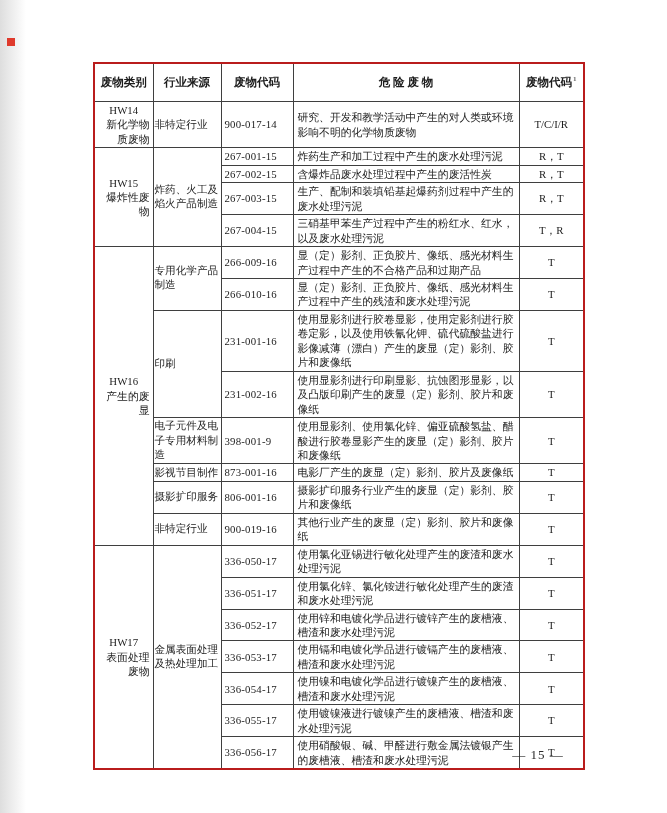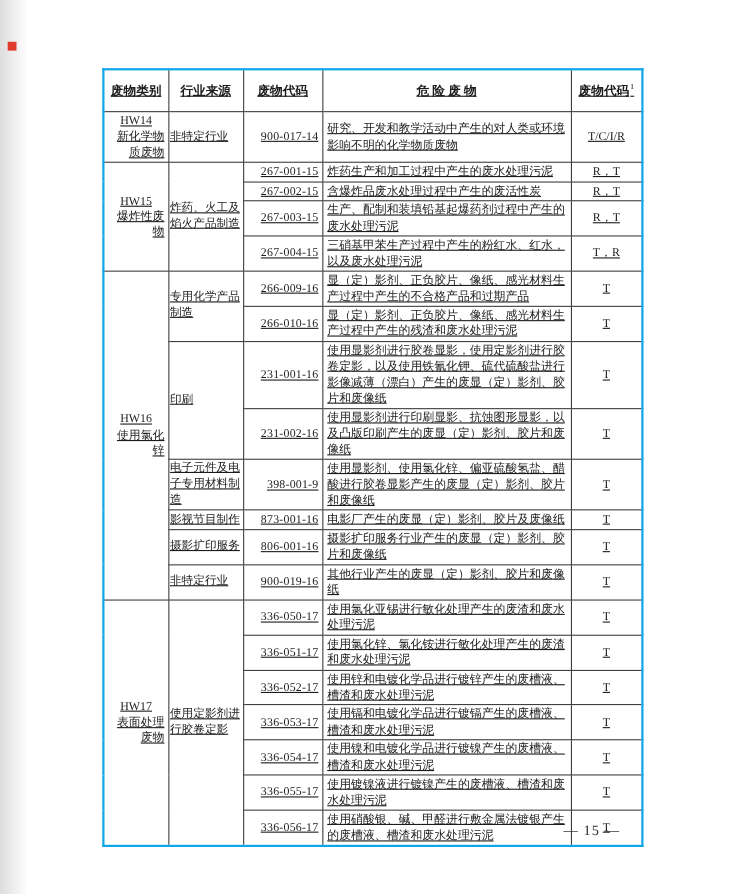--- a/index.html
+++ b/index.html
@@ -23,22 +23,21 @@
     position: absolute;
     left: 7px; top: 38px;
     width: 8px; height: 8px;
   }
   table.waste-table {
     position: absolute;
     left: 93px; top: 62px;
     width: 492px;
     border-collapse: collapse;
     table-layout: fixed;
-    border: 2px solid #0ea5e9;
-    text-decoration: underline;
+    border: 2px solid #b91c1c;
   }
   .waste-table th, .waste-table td {
     border: 1px solid #3f3f3f;
     vertical-align: middle;
     word-break: break-all;
   }
   .waste-table th {
     font-size: 11.5px;
     font-weight: bold;
     text-align: center;
@@ -60,21 +59,21 @@
     padding: 1px 3px;
   }
   td.cell-category .cat-code { }
   td.cell-category .cat-name { text-align: right; }
   td.cell-industry {
     text-align: left;
     font-size: 10.6px;
     padding: 1px 1px;
   }
   td.cell-code {
-    text-align: right;
+    text-align: left;
     white-space: nowrap;
     letter-spacing: 0.2px;
   }
   td.cell-desc {
     text-align: left;
     padding: 1px 4px;
   }
   td.cell-hazard {
     text-align: center;
     white-space: nowrap;
@@ -147,21 +146,21 @@
           <td class="cell-hazard">R，T</td>
         </tr>
         <tr>
           <td class="cell-code">267-004-15</td>
           <td class="cell-desc">三硝基甲苯生产过程中产生的粉红水、红水，以及废水处理污泥</td>
           <td class="cell-hazard">T，R</td>
         </tr>
         <tr>
           <td class="cell-category" rowspan="8">
             <div class="cat-code">HW16</div>
-            <div class="cat-name">使用氯化锌</div>
+            <div class="cat-name">产生的废显</div>
           </td>
           <td class="cell-industry" rowspan="2">专用化学产品制造</td>
           <td class="cell-code">266-009-16</td>
           <td class="cell-desc">显（定）影剂、正负胶片、像纸、感光材料生产过程中产生的不合格产品和过期产品</td>
           <td class="cell-hazard">T</td>
         </tr>
         <tr>
           <td class="cell-code">266-010-16</td>
           <td class="cell-desc">显（定）影剂、正负胶片、像纸、感光材料生产过程中产生的残渣和废水处理污泥</td>
           <td class="cell-hazard">T</td>
@@ -199,21 +198,21 @@
           <td class="cell-industry" rowspan="1">非特定行业</td>
           <td class="cell-code">900-019-16</td>
           <td class="cell-desc">其他行业产生的废显（定）影剂、胶片和废像纸</td>
           <td class="cell-hazard">T</td>
         </tr>
         <tr>
           <td class="cell-category" rowspan="7">
             <div class="cat-code">HW17</div>
             <div class="cat-name">表面处理废物</div>
           </td>
-          <td class="cell-industry" rowspan="7">使用定影剂进行胶卷定影</td>
+          <td class="cell-industry" rowspan="7">金属表面处理及热处理加工</td>
           <td class="cell-code">336-050-17</td>
           <td class="cell-desc">使用氯化亚锡进行敏化处理产生的废渣和废水处理污泥</td>
           <td class="cell-hazard">T</td>
         </tr>
         <tr>
           <td class="cell-code">336-051-17</td>
           <td class="cell-desc">使用氯化锌、氯化铵进行敏化处理产生的废渣和废水处理污泥</td>
           <td class="cell-hazard">T</td>
         </tr>
         <tr>

